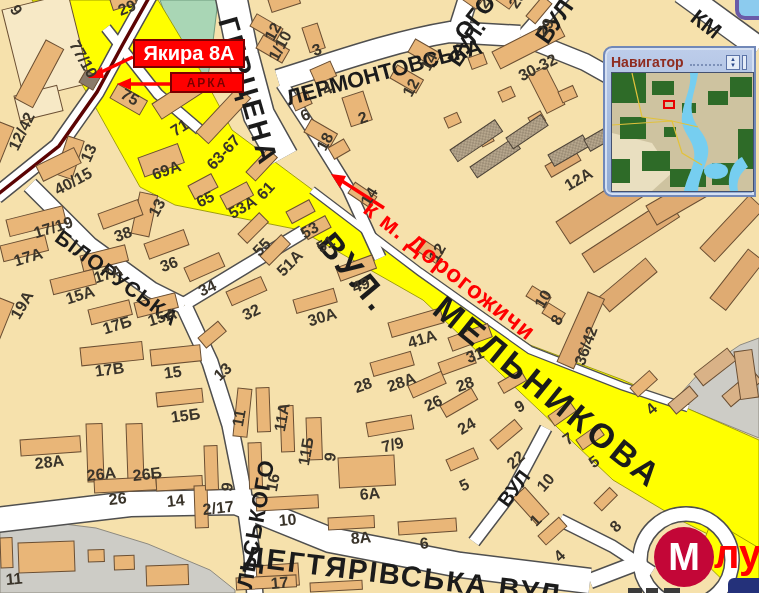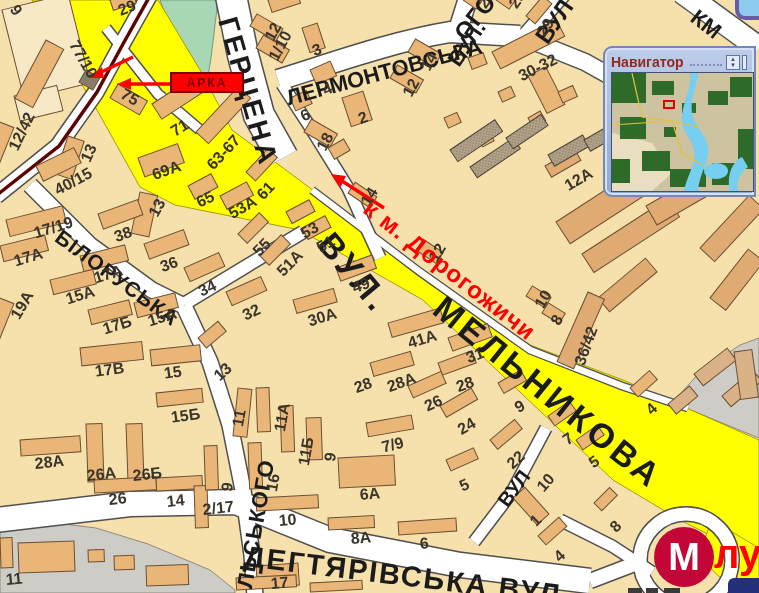--- a/index.html
+++ b/index.html
@@ -356,20 +356,23 @@
       <div class="lbl num" style="left: 551px; top: 553px; font-size: 16px; transform: rotate(-42deg);">4</div>
       <div class="lbl num" style="left: 607px; top: 524px; font-size: 16px; transform: rotate(-45deg);">8</div>
       <div class="lbl num" style="left: 278px; top: 513px; font-size: 16px; transform: rotate(-5deg);">10</div>
       <div class="lbl num" style="left: 350px; top: 531px; font-size: 16px; transform: rotate(-5deg);">8А</div>
       <div class="lbl num" style="left: 359px; top: 487px; font-size: 16px; transform: rotate(-5deg);">6А</div>
       <div class="lbl num" style="left: 419px; top: 536px; font-size: 16px; transform: rotate(-5deg);">6</div>
       <div class="lbl num" style="left: 270px; top: 576px; font-size: 16px; transform: rotate(-5deg);">17</div>
       <div class="lbl num" style="left: 5px; top: 572px; font-size: 16px; transform: rotate(-5deg);">11</div>
     </div>
 
+  <div id="addr-callout" class="callout">
+    <span>Якира 8А</span>
+  </div>
   <div id="arch-callout" class="callout">
     <span>АРКА</span>
   </div>
   <div id="direction-label" class="overlay">к м. Дорогожичи</div>
   <div id="metro-badge">
     <span>М</span>
   </div>
   <div id="metro-frag" class="overlay">лу</div>
 
   <div id="navigator">

